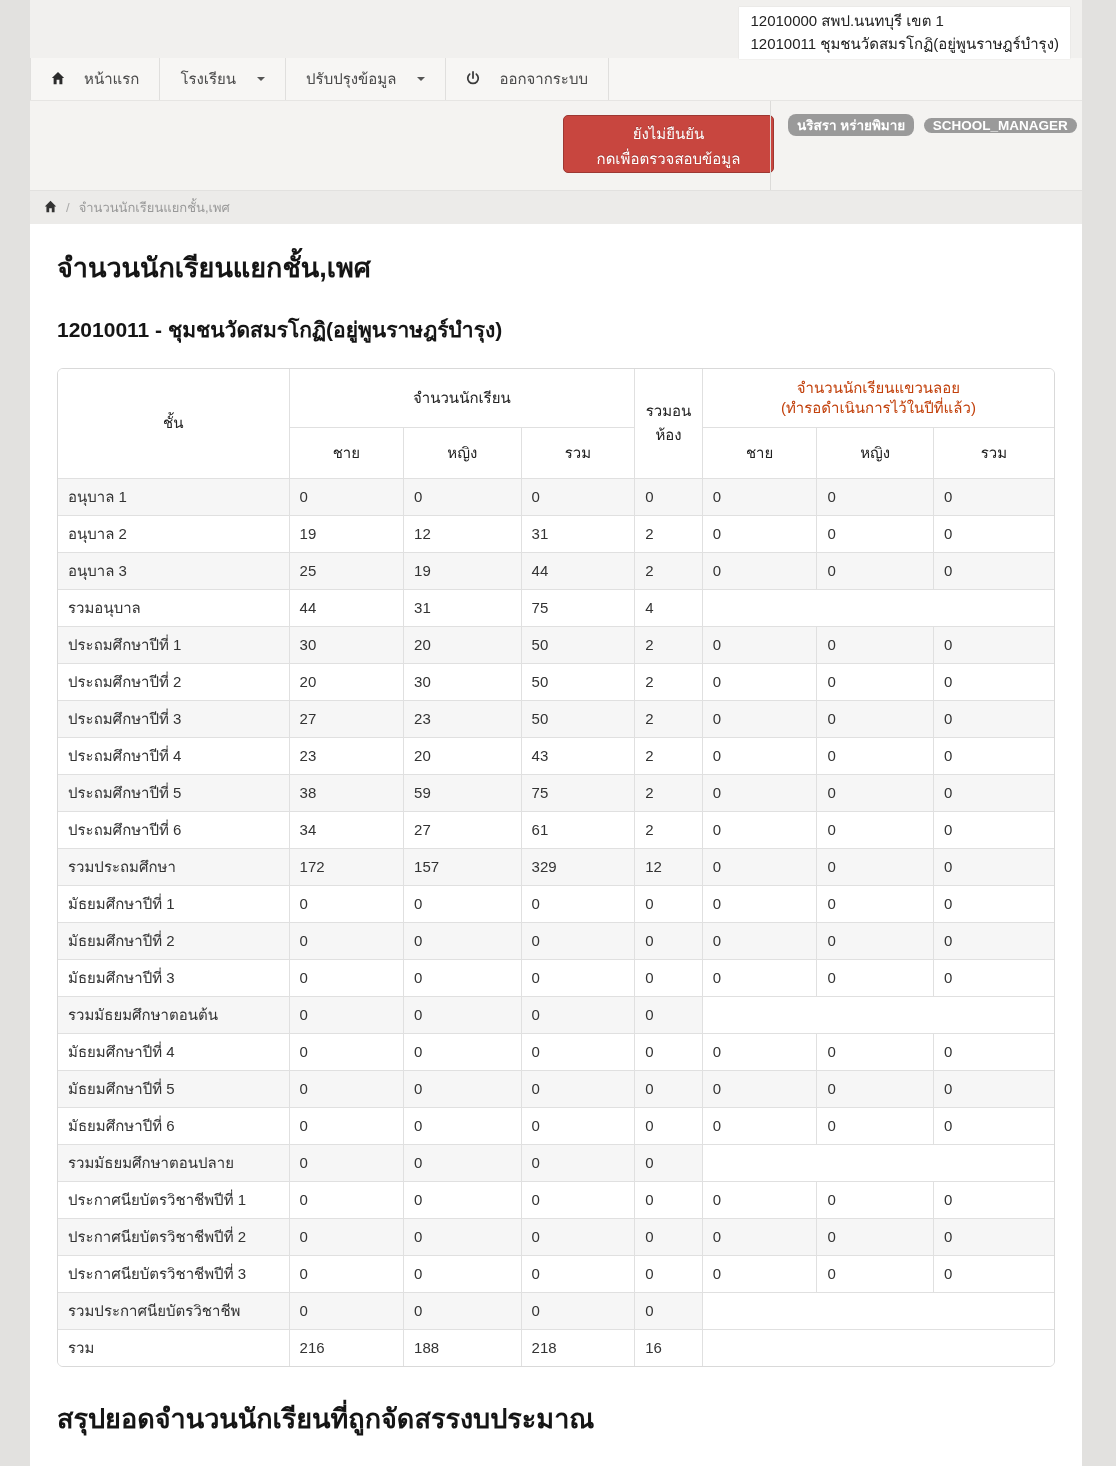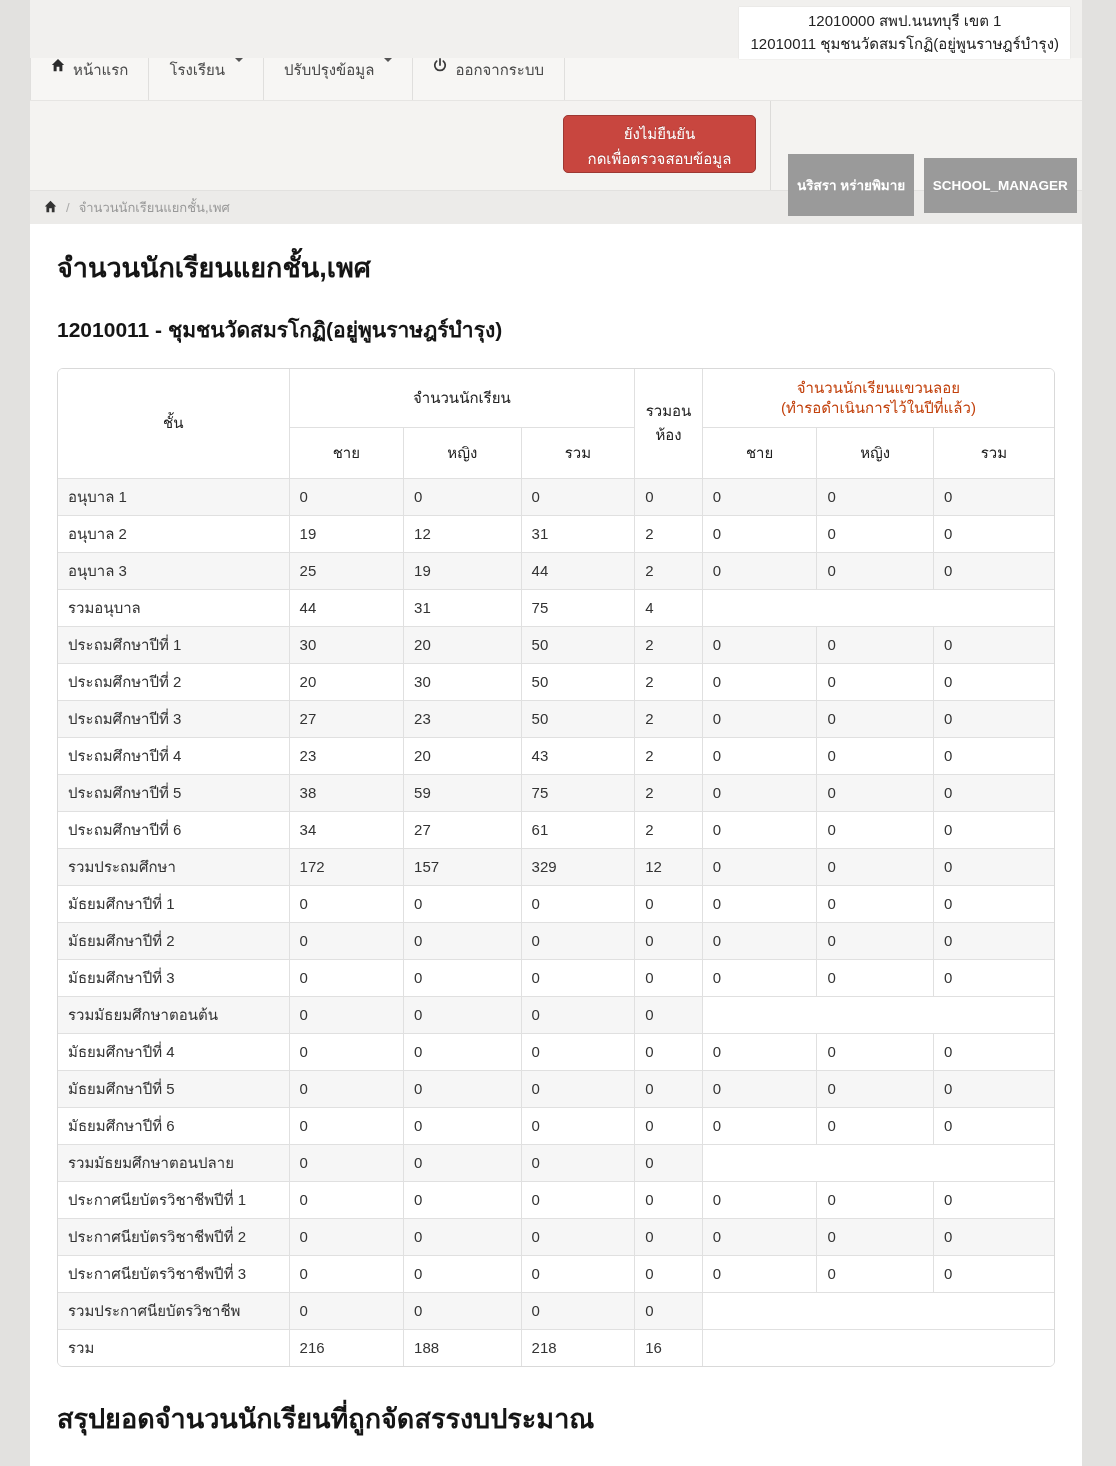--- a/index.html
+++ b/index.html
@@ -12,54 +12,53 @@
   .page {
     position:absolute; left:30px; top:0; width:1052px; height:1466px;
     background:#ffffff;
   }
   
   .topband { position:relative; height:58px; background:#f1f0ee; }
   .org-box {
     position:absolute; top:7px; right:12px; background:#ffffff;
     padding:3px 11px 4px 11px; font-size:15px; color:#222; line-height:1.5;
     box-shadow:0 0 1px rgba(0,0,0,.15);
-    text-align:center;
   }
   
   .navbar {
     height:43px; background:#f7f6f4; display:flex; align-items:stretch;
     border-bottom:1px solid #e6e5e3;
   }
   .nav-item {
-    display:flex; gap:8px; padding:0 20px;
+    display:flex; align-items:center; gap:19px; padding:0 20px;
     font-size:15px; color:#4a4a4a; border-right:1px solid #e0dfdd;
     cursor:pointer; white-space:nowrap;
   }
   .nav-item:first-child { border-left:1px solid #e0dfdd; }
   .caret {
     display:inline-block; width:0; height:0; margin-left:2px;
     border-left:4px solid transparent; border-right:4px solid transparent;
     border-top:4px solid #555;
   }
   .icon-svg { display:inline-block; vertical-align:middle; }
   
   .header-band { position:relative; height:90px; background:#f4f3f1; border-bottom:1px solid #e2e1df; }
   .header-right-panel {
     position:absolute; left:740px; top:0; right:0; bottom:0;
     border-left:1px solid #dcdbd9; padding:13px 0 0 17px;
   }
   .confirm-btn {
-    position:absolute; left:533px; top:14px; width:193px; height:58px;
+    position:absolute; left:533px; top:14px; width:211px; height:58px;
     background:#c8463f; border:1px solid #9d3833; border-radius:5px;
     color:#fff; font-size:15px; text-align:center; line-height:1.65;
     padding-top:5px; cursor:pointer; text-shadow:0 -1px 0 rgba(0,0,0,.2);
   }
   .badge {
-    display:inline-block; background:#9a9a9a; color:#fff; border-radius:0;
-    padding:20px 9px; font-size:13.5px; font-weight:bold; margin-right:5px;margin-top:40px;
+    display:inline-block; background:#9a9a9a; color:#fff; border-radius:8px;
+    padding:0 9px; font-size:13.5px; font-weight:bold; margin-right:5px;
   }
   
   .breadcrumb {
     height:33px; background:#ecebe9; display:flex; align-items:center;
     padding-left:14px; font-size:13px; color:#999;
   }
   .breadcrumb .sep { margin:0 9px; color:#aaa; }
   .crumb-home { cursor:pointer; display:flex; align-items:center; }
   
   .content { padding:0 27px; background:#fff; }

